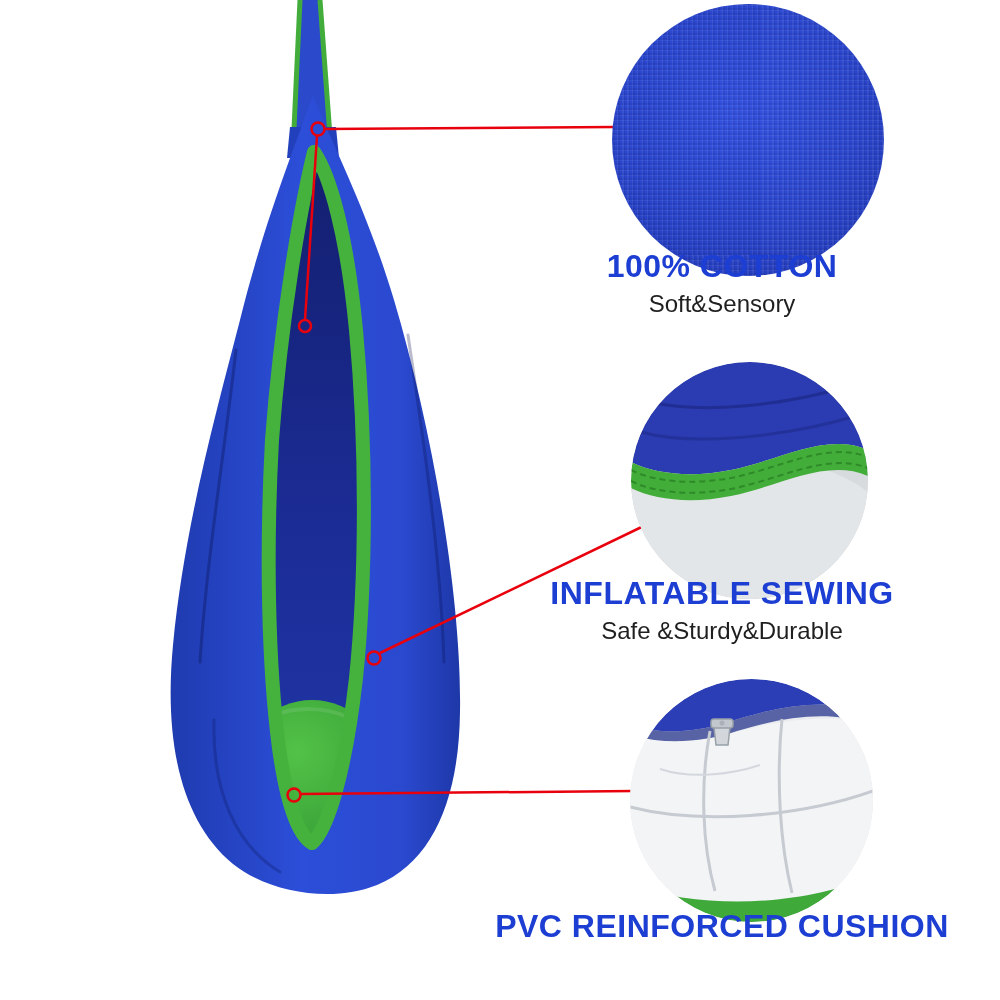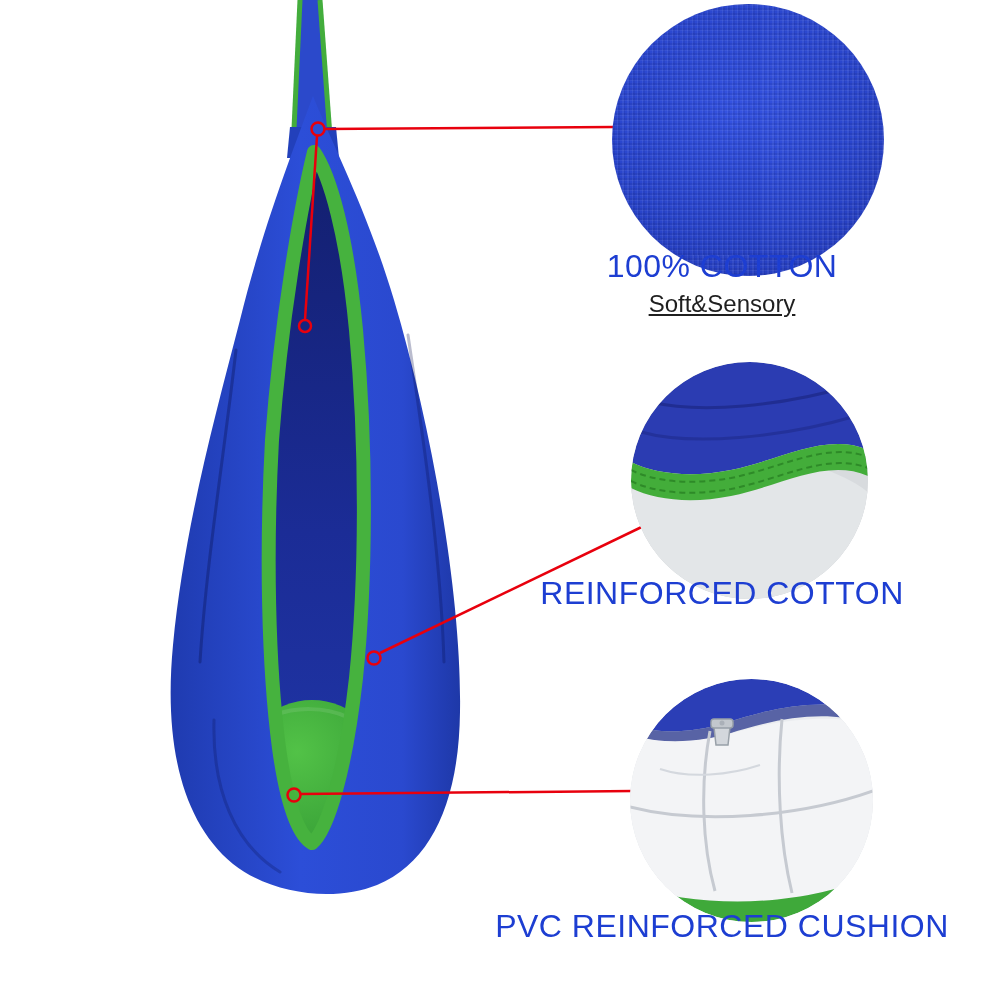--- a/index.html
+++ b/index.html
@@ -19,22 +19,22 @@
       radial-gradient(circle at 45% 40%, #3553e2 0%, #2a46cd 55%, #2136b0 100%);
   }
   .c2 { left:631px; top:362px; width:237px; height:237px; background:#d8dbde; }
   .c3 { left:630px; top:679px; width:243px; height:243px; background:#eaecef; }
 
   
   .feature { position:absolute; left:722px; transform:translateX(-50%); text-align:center; white-space:nowrap; }
   .f1 { top:248px; }
   .f2 { top:575px; }
   .f3 { top:908px; }
-  .feature .title { font-size:32px; font-weight:normal; color:#1d3ed2; letter-spacing:0.5px; }
-  .feature .subtitle { font-size:24px; color:#1f1f1f; margin-top:5px;text-decoration:underline; }
+  .feature .title { font-size:32px; font-weight:bold; color:#1d3ed2; letter-spacing:0.5px; }
+  .feature .subtitle { font-size:24px; color:#1f1f1f; margin-top:5px; }
 </style>
 </head>
 <body>
 
 <div class="stage">
 
   <svg class="layer" viewBox="0 0 1000 1000" aria-hidden="true">
     <defs>
       <linearGradient id="podGrad" x1="0" y1="0" x2="1" y2="0">
         <stop offset="0" stop-color="#1f3bb0"></stop>
@@ -141,19 +141,20 @@
         <path d="M0,206 C75,232 180,226 243,196 L243,243 H0 Z" fill="#3fa93a"></path>
       </g>
     </svg>
   </div>
 
   <div class="feature f1">
     <div class="title">100% COTTON</div>
     <div class="subtitle">Soft&amp;Sensory</div>
   </div>
   <div class="feature f2">
-    <div class="title">REINFORCED COTTON</div>
+    <div class="title">INFLATABLE SEWING</div>
+    <div class="subtitle">Safe &amp;Sturdy&amp;Durable</div>
   </div>
   <div class="feature f3">
     <div class="title">PVC REINFORCED CUSHION</div>
   </div>
 
 </div>
 
 </body></html>

